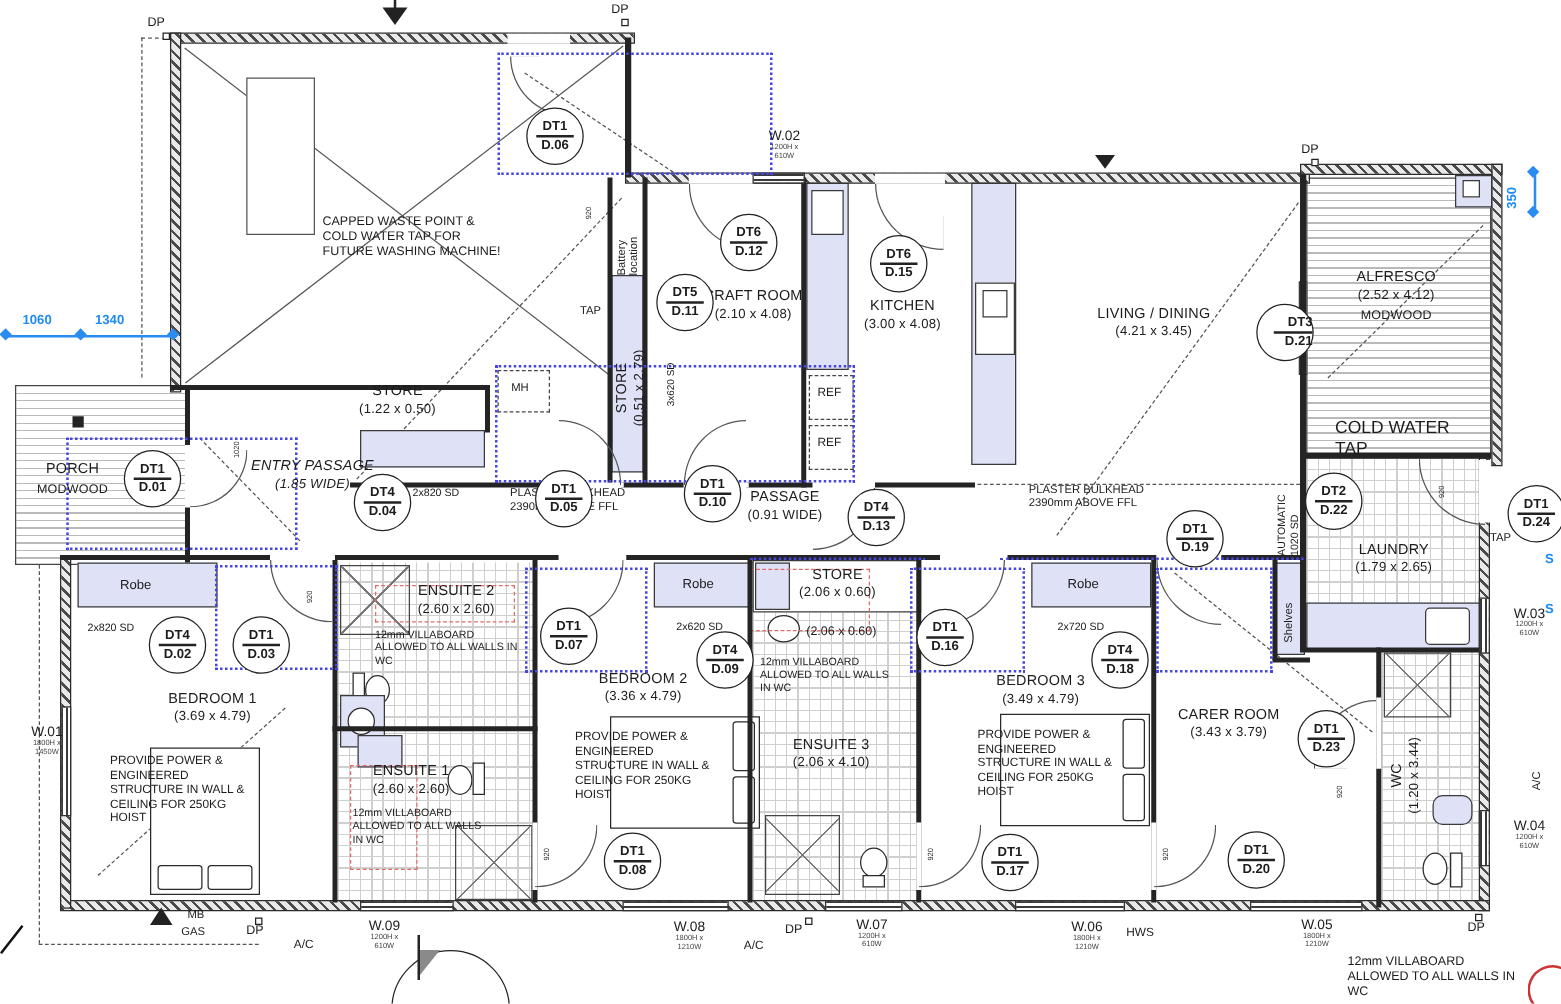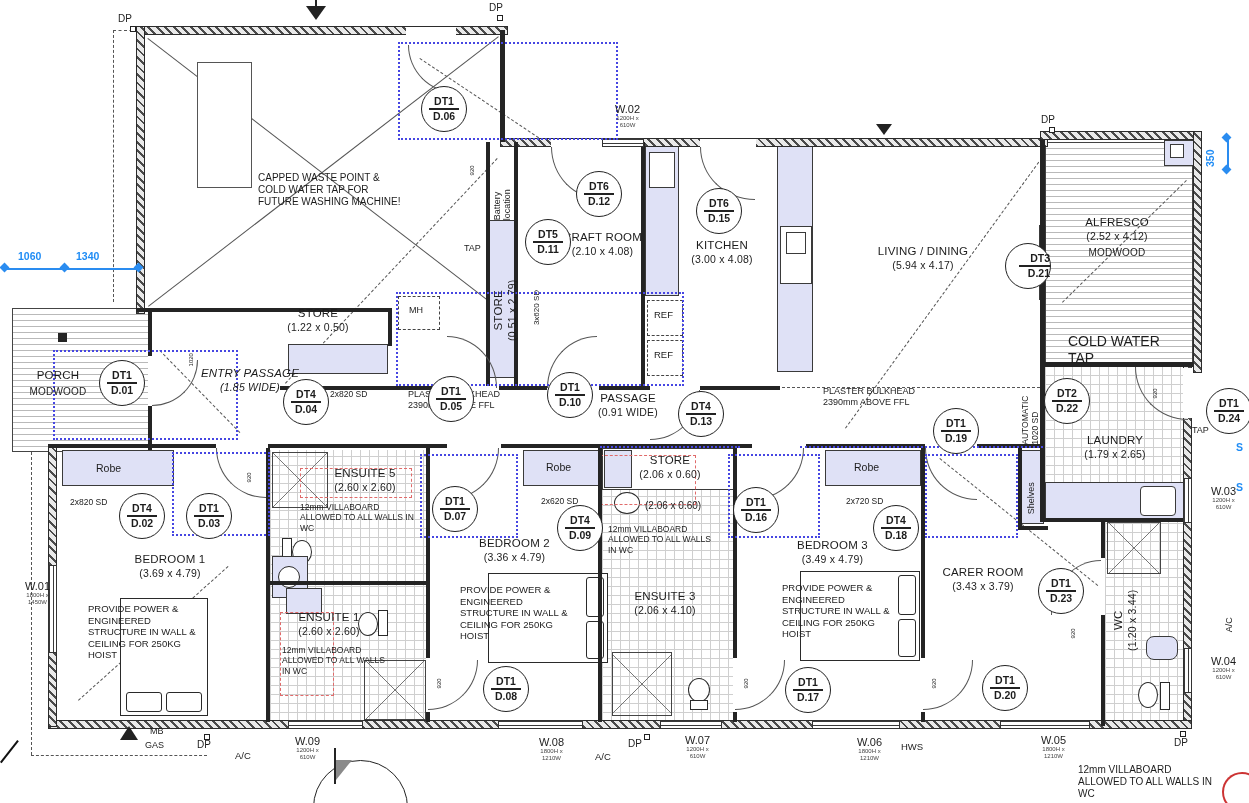--- a/index.html
+++ b/index.html
@@ -281,21 +281,21 @@
       <div class="room-label" style="left: 555px; top: 230px; width: 95px;">
         <div class="rname">CRAFT ROOM</div>
         <div class="rdim">(2.10 x 4.08)</div>
       </div>
       <div class="room-label" style="left: 662px; top: 238px; width: 120px;">
         <div class="rname">KITCHEN</div>
         <div class="rdim">(3.00 x 4.08)</div>
       </div>
       <div class="room-label" style="left: 863px; top: 244px; width: 120px;">
         <div class="rname">LIVING / DINING</div>
-        <div class="rdim">(5.94 x 4.17)</div>
+        <div class="rdim">(4.21 x 3.45)</div>
       </div>
       <div class="room-label" style="left: 1057px; top: 215px; width: 120px;">
         <div class="rname">ALFRESCO</div>
         <div class="rdim">(2.52 x 4.12)</div>
         <div class="rsub">MODWOOD</div>
       </div>
       <div class="room-label" style="left: 1055px; top: 433px; width: 120px;">
         <div class="rname">LAUNDRY</div>
         <div class="rdim">(1.79 x 2.65)</div>
       </div>
@@ -305,21 +305,21 @@
       </div>
       <div class="room-label" style="left: 610px; top: 453px; width: 120px;">
         <div class="rname">STORE</div>
         <div class="rdim">(2.06 x 0.60)</div>
       </div>
       <div class="room-label" style="left: 105px; top: 552px; width: 130px;">
         <div class="rname">BEDROOM 1</div>
         <div class="rdim">(3.69 x 4.79)</div>
       </div>
       <div class="room-label" style="left: 305px; top: 466px; width: 120px;">
-        <div class="rname">ENSUITE 5</div>
+        <div class="rname">ENSUITE 2</div>
         <div class="rdim">(2.60 x 2.60)</div>
       </div>
       <div class="room-label" style="left: 269px; top: 610px; width: 120px;">
         <div class="rname">ENSUITE 1</div>
         <div class="rdim">(2.60 x 2.60)</div>
       </div>
       <div class="room-label" style="left: 452px; top: 536px; width: 125px;">
         <div class="rname">BEDROOM 2</div>
         <div class="rdim">(3.36 x 4.79)</div>
       </div>

